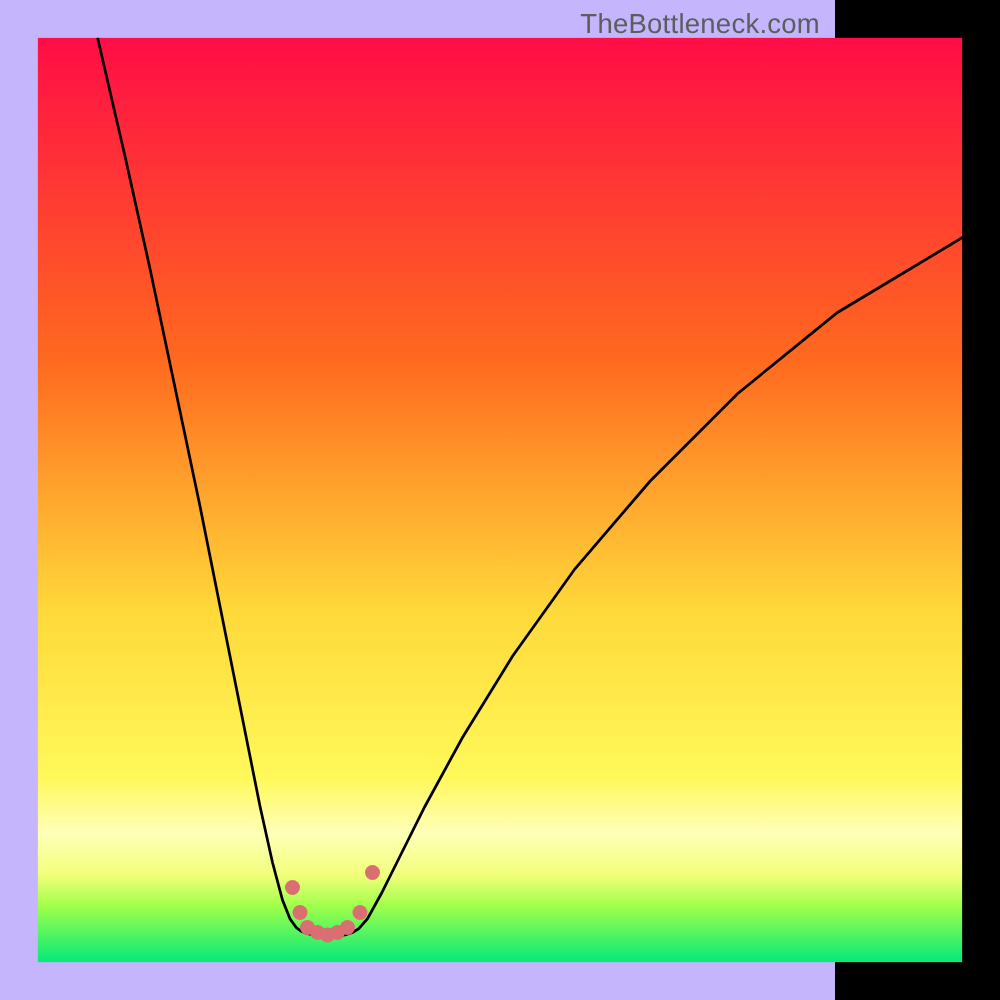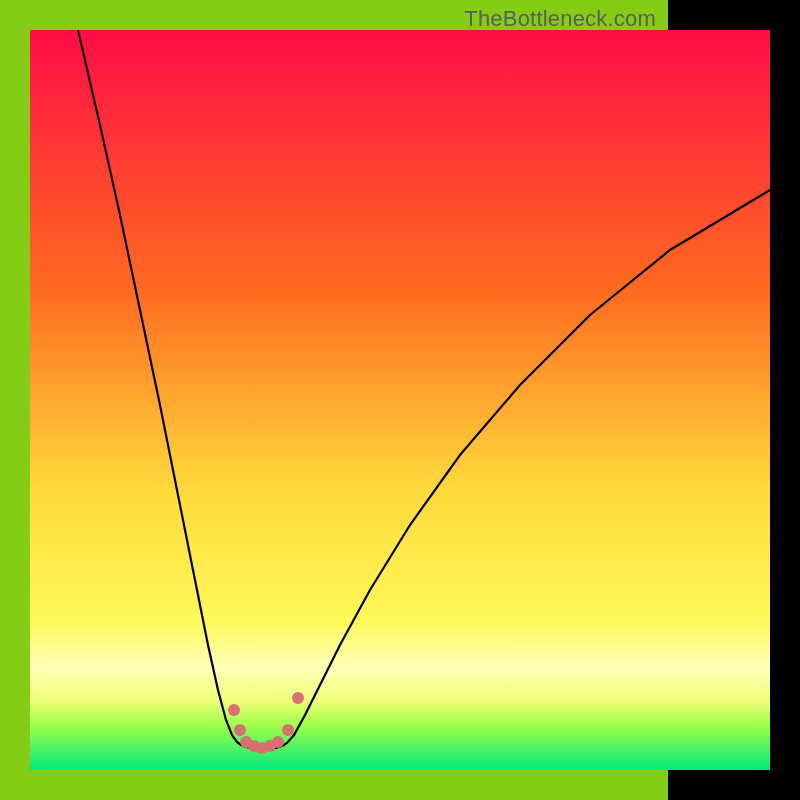--- a/index.html
+++ b/index.html
@@ -1,21 +1,21 @@
 <!DOCTYPE html>
 <html><head>
 <meta charset="utf-8">
 <style>
   * { margin: 0; padding: 0; box-sizing: border-box; }
   html, body { width: 800px; height: 800px; overflow: hidden; background: #000; }
   .frame {
     position: relative;
     width: 668px;
     height: 800px;
-    background: #84cc16;
+    background: #c4b5fd;
   }
   .plot-area {
     position: absolute;
     left: 30px;
     top: 30px;
     width: 740px;
     height: 740px;
     overflow: hidden;
   }
   .gradient-bg {

